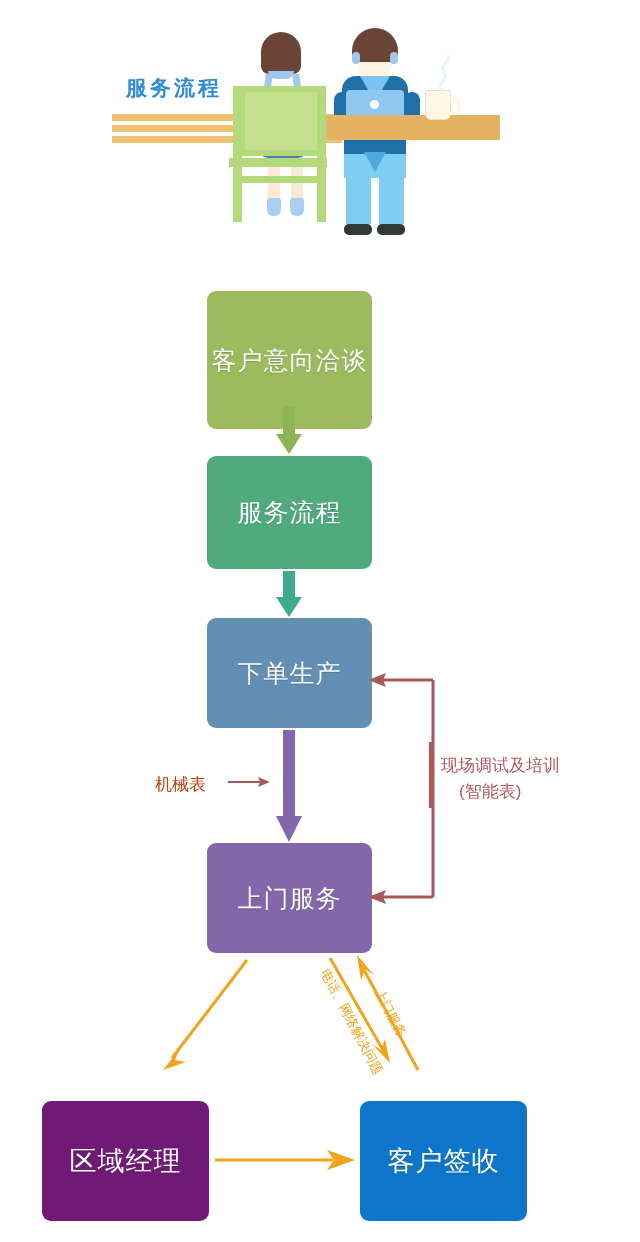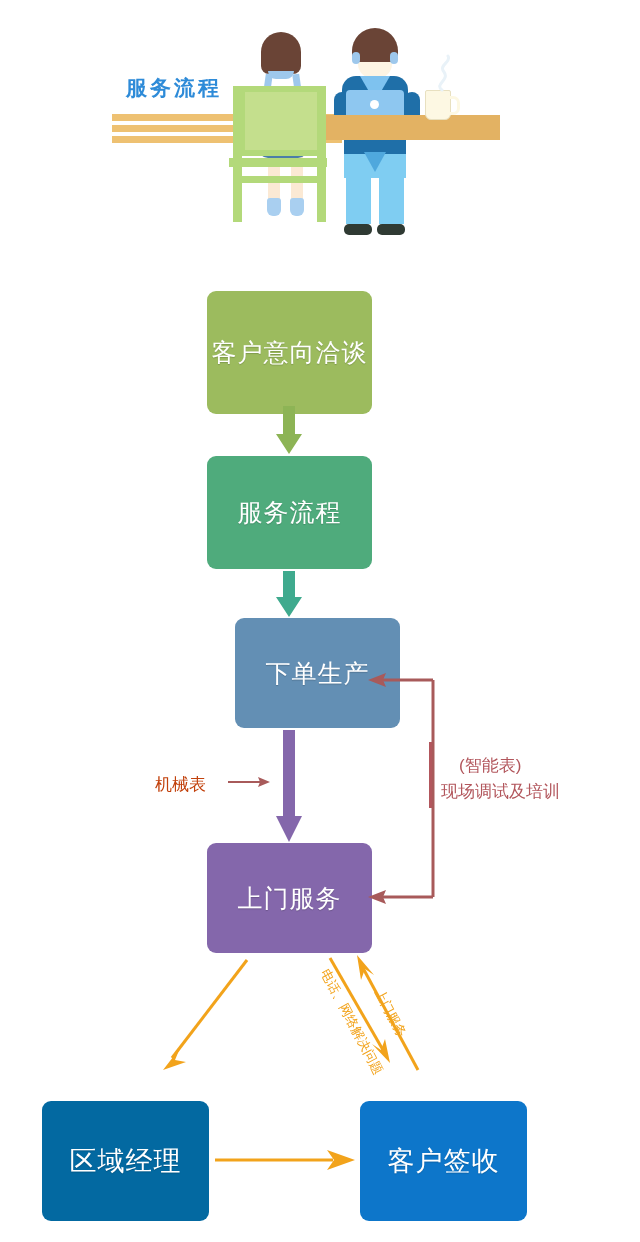--- a/index.html
+++ b/index.html
@@ -226,25 +226,25 @@
     position: absolute;
     border-radius: 9px;
     color: #ffffff;
     display: flex;
     align-items: center;
     justify-content: center;
     font-size: 25px;
     letter-spacing: 1px;
     text-shadow: 0 1px 1px rgba(0,0,0,0.18);
   }
-  #box-1 { left: 207px; top: 291px; width: 165px; height: 123px; background: #9cbb5e; }
+  #box-1 { left: 207px; top: 291px; width: 165px; height: 138px; background: #9cbb5e; }
   #box-2 { left: 207px; top: 456px; width: 165px; height: 113px; background: #4fab7c; }
-  #box-3 { left: 207px; top: 618px; width: 165px; height: 110px; background: #638fb4; margin-left: 28px; }
+  #box-3 { left: 207px; top: 618px; width: 165px; height: 110px; background: #638fb4; }
   #box-4 { left: 207px; top: 843px; width: 165px; height: 110px; background: #8467ab; }
-  #box-5 { left: 42px; top: 1101px; width: 167px; height: 120px; background: #0369a1; font-size: 27px; }
+  #box-5 { left: 42px; top: 1101px; width: 167px; height: 120px; background: #701a75; font-size: 27px; }
   #box-6 { left: 360px; top: 1101px; width: 167px; height: 120px; background: #0d76ca; font-size: 27px; }
 
   
   .vbar { position: absolute; }
   #arrow-1 { left: 276px; top: 406px; width: 26px; height: 48px; }
   #arrow-2 { left: 276px; top: 571px; width: 26px; height: 46px; }
   #arrow-3 { left: 276px; top: 730px; width: 26px; height: 112px; }
 
   
   .label-maroon {
@@ -384,22 +384,22 @@
 </svg>
 <div id="maroon-divider"></div>
 
 <div class="label-maroon" id="label-mech">机械表</div>
 <svg id="label-mech-arrow" width="44" height="14" viewBox="0 0 44 14">
   <path d="M0 7 L34 7" stroke="#a85a5a" stroke-width="2" fill="none"></path>
   <polygon points="42,7 30,2 32,7 30,12" fill="#a85a5a"></polygon>
 </svg>
 
 <div id="label-field">
+  <div>现场调试及培训</div>
   <div id="label-field-line2">(智能表)</div>
-  <div>现场调试及培训</div>
 </div>
 
 <svg id="orange-svg" viewBox="0 0 640 200">
 
   <path d="M247 30 L172 128" stroke="#f2a31b" stroke-width="3" fill="none"></path>
   <polygon points="163,140 180,118 175,130 186,132" fill="#f2a31b"></polygon>
 
   <path d="M330 28 L383 120" stroke="#f2a31b" stroke-width="3" fill="none"></path>
   <polygon points="390,133 372,114 381,120 385,109" fill="#f2a31b"></polygon>
 

